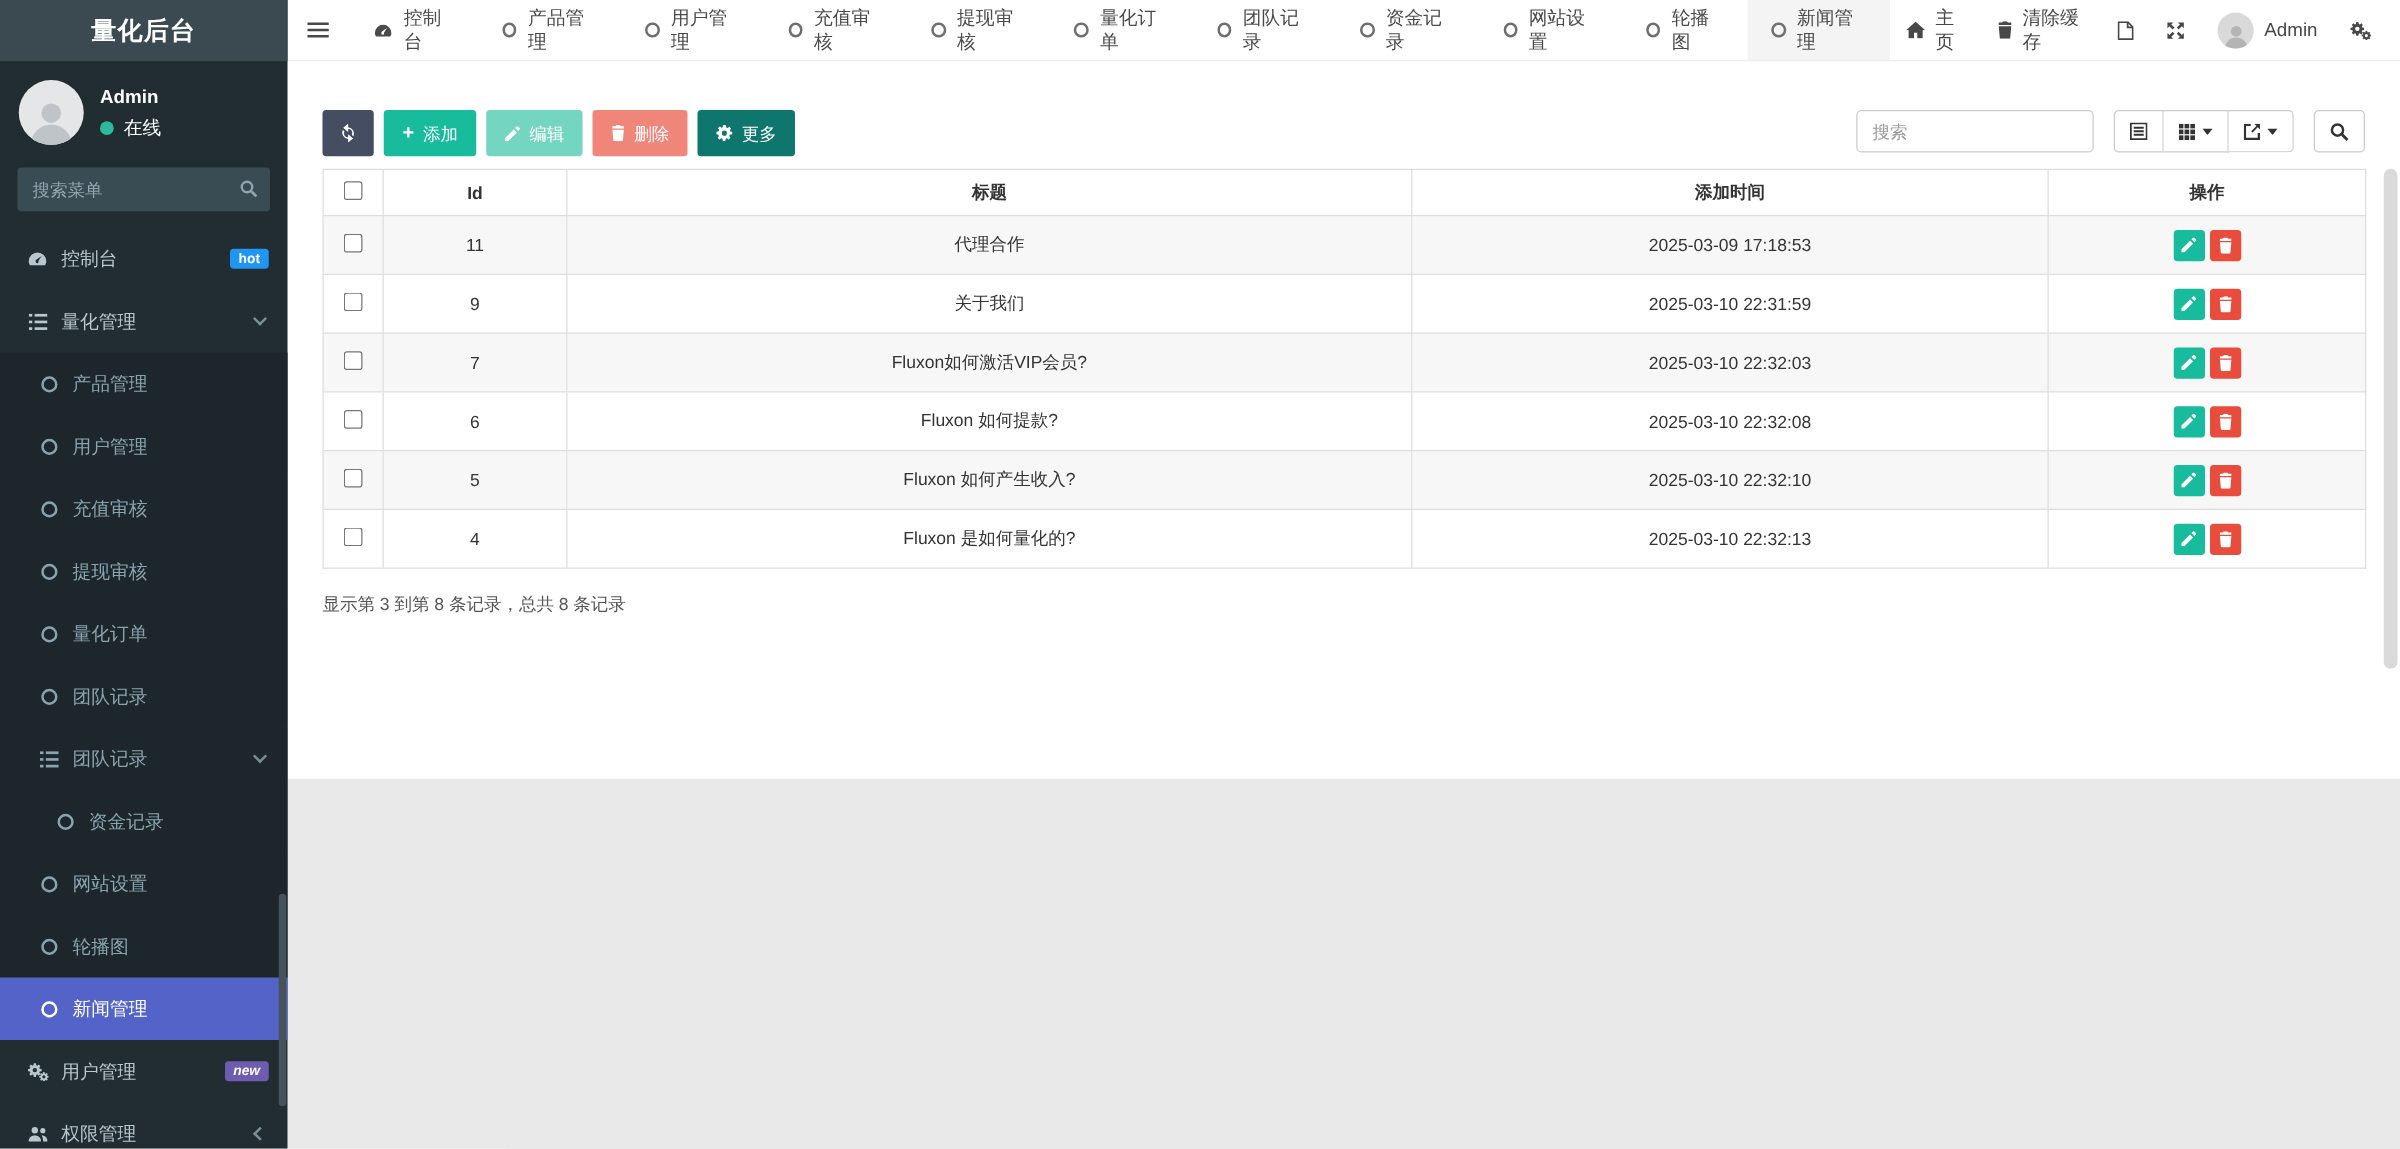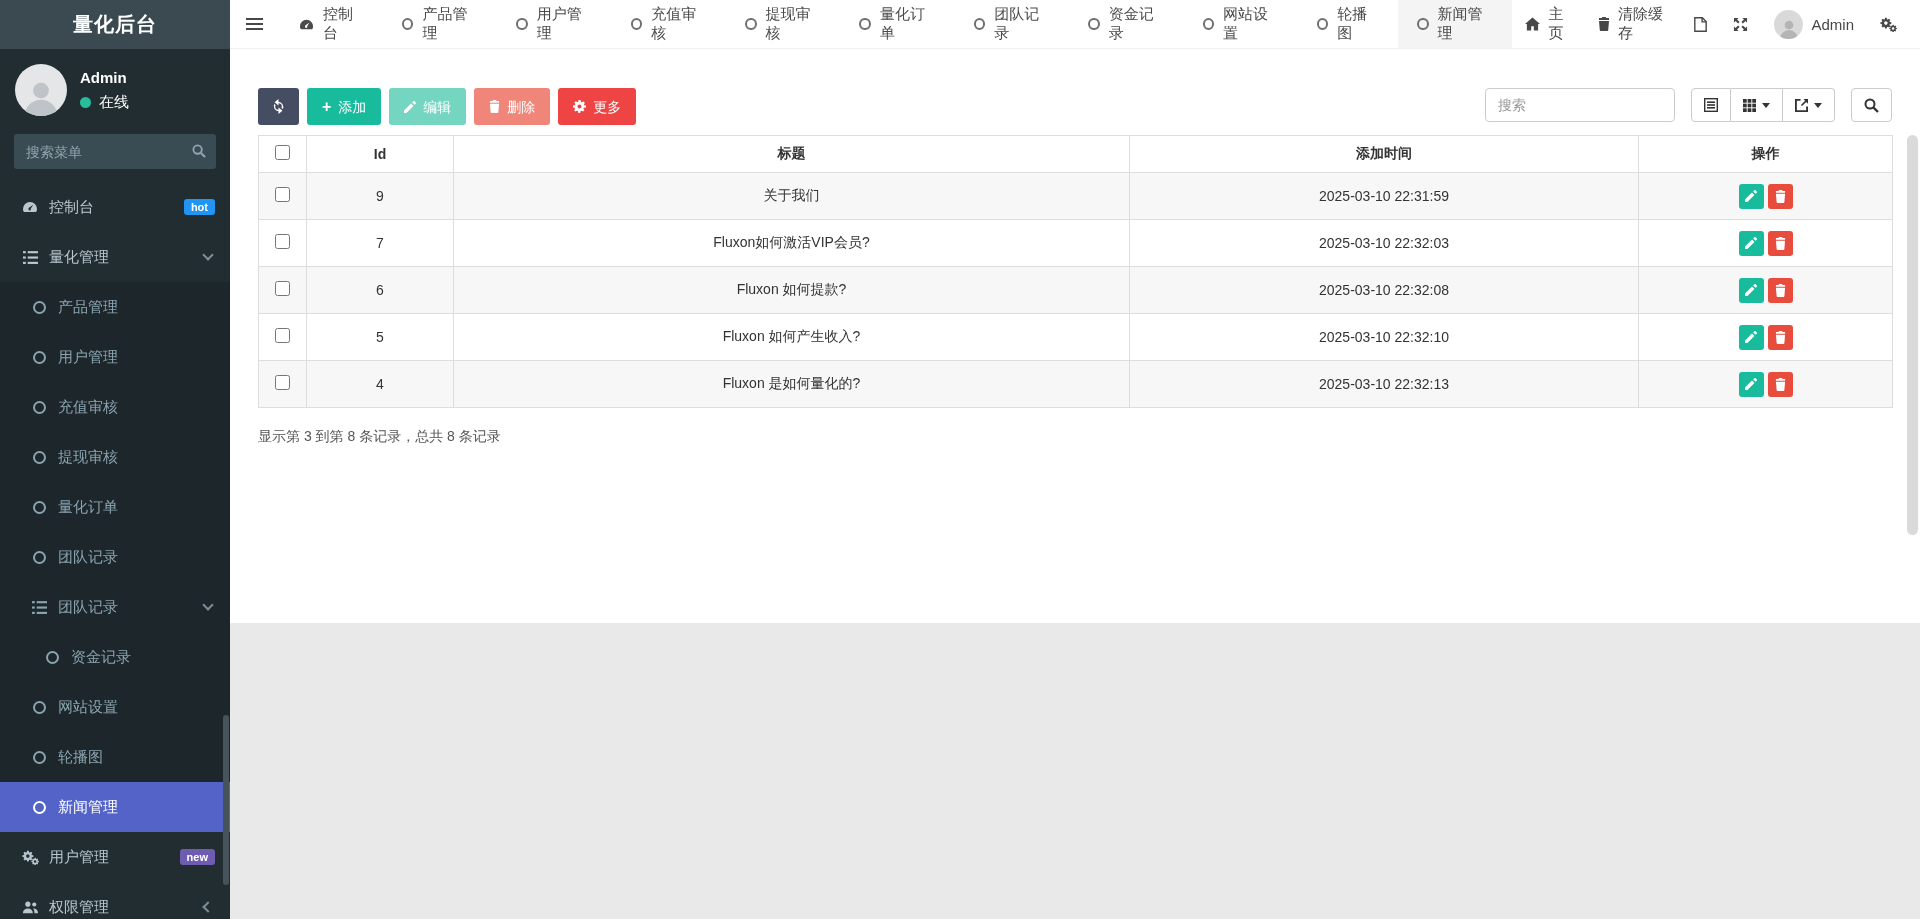--- a/index.html
+++ b/index.html
@@ -22,21 +22,21 @@
   .menu {list-style:none;}
   .m-item {height:50px; display:flex; align-items:center; color:#b8c7ce; font-size:15px; cursor:pointer; padding-left:18px; position:relative;}
   .m-item .ico {width:24px; margin-right:7px; display:flex; justify-content:center; align-items:center; line-height:0;}
   .m-item.in-sub {background:#1d262b; color:#8aa4af;}
   .m-item.lvl2 {padding-left:27px;}
   .m-item.lvl3 {padding-left:40px;}
   .m-item.active {background:#5363c8; color:#fff;}
   .ring {width:13px; height:13px; border:2px solid currentColor; border-radius:50%; display:inline-block;}
   .badge {margin-left:auto; margin-right:15px; font-size:11px; font-weight:bold; color:#fff; padding:2px 7px; border-radius:3px;}
   .badge.hot {background:#2095f2;}
-  .badge.new {background:#6e5cb0;}
+  .badge.new {background:#6e5cb0;font-style:italic;}
   .chev {margin-left:auto; margin-right:18px; width:8px; height:8px; border-right:2px solid #7a8e96; border-bottom:2px solid #7a8e96; flex:none;}
   .chev.down {transform:rotate(45deg); margin-top:-4px;}
   .chev.left {transform:rotate(135deg);}
   .side-thumb {position:absolute; right:1px; top:715px; width:6px; height:170px; background:#46535a; border-radius:3px;}
 
   
   .topbar {position:absolute; left:230px; top:0; width:1690px; height:49px; background:#fff; display:flex; align-items:stretch; border-bottom:1px solid #efefef; z-index:4;}
   .hamburger {width:52px; display:flex; align-items:center; justify-content:center; cursor:pointer; color:#484848;}
   .hamburger .bars {display:flex; flex-direction:column; gap:3px;}
   .hamburger .bars i {display:block; width:17px; height:2px; background:#484848;}
@@ -53,21 +53,21 @@
   .content {position:absolute; left:230px; top:49px; width:1690px; height:870px;}
   .panel {background:#fff; height:574px; padding:39px 28px 0; position:relative;}
   .toolbar {display:flex; align-items:flex-start;}
   .toolbar .lft {display:flex; gap:8px;}
   .btn {height:37px; border:none; border-radius:3px; color:#fff; font-size:14px; display:inline-flex; align-items:center; gap:7px; padding:0 15px; cursor:pointer; font-family:inherit; line-height:1;}
   .btn .bico {line-height:0;}
   .btn-refresh {background:#454d63; width:41px; justify-content:center; padding:0;}
   .btn-add {background:#18bc9c;}
   .btn-edit {background:#74d6c0;text-align:center;}
   .btn-del {background:#f0857a;}
-  .btn-more {background:#ef4444;}
+  .btn-more {background:#0f766e;}
   .plus {font-size:16px; font-weight:bold;}
   .toolbar .rgt {margin-left:auto; display:flex; align-items:center;}
   .search-input {width:190px; height:34px; border:1px solid #ccc; border-radius:4px; padding:0 12px; font-size:14px; color:#555; outline:none; font-family:inherit; background:#fff;}
   .search-input::placeholder {color:#999;}
   .btn-group {display:flex; margin-left:16px;}
   .tbtn {height:34px; background:#fff; border:1px solid #ccc; display:flex; align-items:center; justify-content:center; gap:6px; padding:0 12px; color:#333; cursor:pointer;}
   .btn-group .tbtn + .tbtn {border-left:none;}
   .btn-group .tbtn:first-child {border-radius:4px 0 0 4px;}
   .btn-group .tbtn:last-child {border-radius:0 4px 4px 0;}
   .tbtn.single {border-radius:4px; margin-left:16px; width:41px;}
@@ -470,20 +470,37 @@
           <th><input type="checkbox" style=""></th>
           <th>Id</th>
           <th>标题</th>
           <th>添加时间</th>
           <th>操作</th>
         </tr>
       </thead>
       <tbody>
         <tr>
           <td><input type="checkbox" style=""></td>
+          <td>11</td>
+          <td>代理合作</td>
+          <td>2025-03-09 17:18:53</td>
+          <td>
+            <a class="op-btn op-edit">
+                <svg width="12" height="12" viewBox="0 0 14 14">
+                  <path fill="#fff" d="M0 11.2V14h2.8l8.2-8.2-2.8-2.8zM13.7 3.1c.4-.4.4-1 0-1.4L12.3.3c-.4-.4-1-.4-1.4 0L9.5 1.7l2.8 2.8z"></path>
+                </svg>
+              </a><a class="op-btn op-del">
+                <svg width="11" height="13" viewBox="0 0 12 14">
+                  <path fill="#fff" d="M1 4h10l-.8 9.2c0 .4-.4.8-.8.8H2.6c-.4 0-.8-.4-.8-.8zM4.4 0h3.2l.7 1H11v2H1V1h2.7z"></path>
+                </svg>
+              </a>
+          </td>
+        </tr>
+        <tr>
+          <td><input type="checkbox" style=""></td>
           <td>9</td>
           <td>关于我们</td>
           <td>2025-03-10 22:31:59</td>
           <td>
             <a class="op-btn op-edit">
                 <svg width="12" height="12" viewBox="0 0 14 14">
                   <path fill="#fff" d="M0 11.2V14h2.8l8.2-8.2-2.8-2.8zM13.7 3.1c.4-.4.4-1 0-1.4L12.3.3c-.4-.4-1-.4-1.4 0L9.5 1.7l2.8 2.8z"></path>
                 </svg>
               </a><a class="op-btn op-del">
                 <svg width="11" height="13" viewBox="0 0 12 14">

